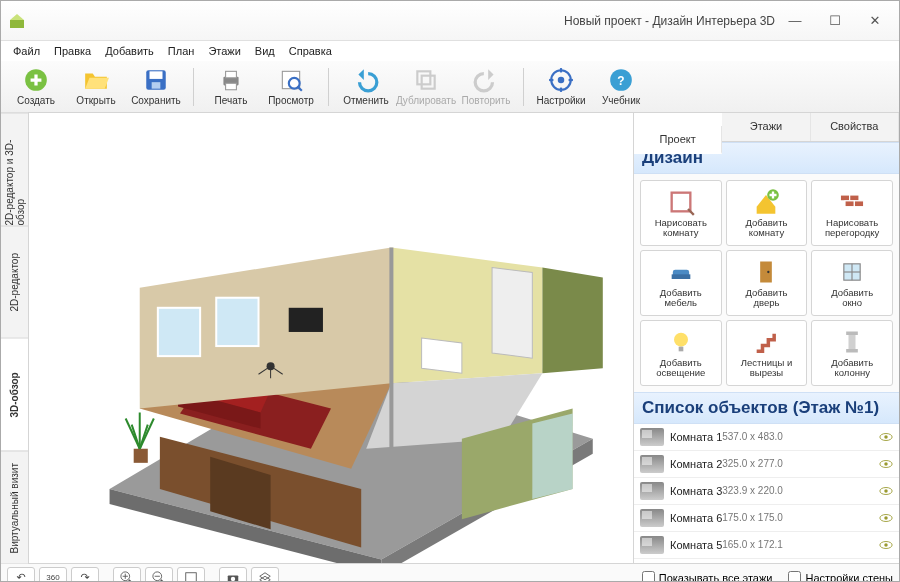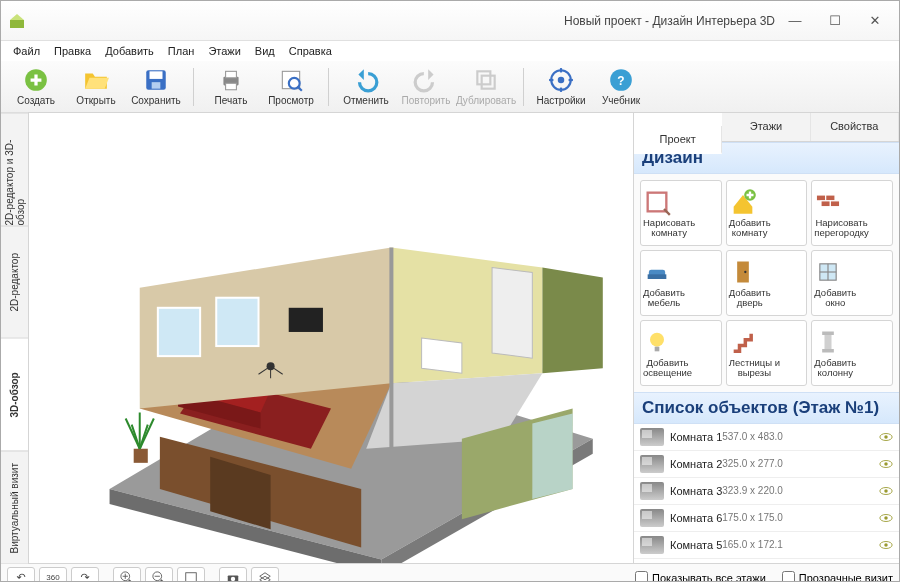--- a/index.html
+++ b/index.html
@@ -30,21 +30,21 @@
 
 .rightpanel { width: 266px; border-left: 1px solid #d5d5d5; background: #f7f7f7; display: flex; flex-direction: column; }
 .rtabs { display: flex; background: #fff; border-bottom: 1px solid #d5d5d5; }
 .rtab { flex:1; text-align:center; padding: 7px 4px; font-size: 11px; color: #333; border-right: 1px solid #e5e5e5; }
 .rtab.active { background: #fff; border-bottom: 2px solid #fff; position: relative; top:13px; font-weight: normal; }
 .rtab:not(.active){ background:#f3f3f3;}
 
 .section-head { background: linear-gradient(#e8f2fe,#d6e8fc); color: #1a3f7a; font-weight: bold; padding: 5px 8px; border-top:1px solid #cfe0f5; border-bottom:1px solid #cfe0f5; font-size: 17px; }
 
 .toolgrid { display: grid; grid-template-columns: repeat(3,1fr); gap: 4px; padding: 6px; background: #fbfbfb; }
-.gridbtn { background: #fff; border: 1px solid #d5d5d5; border-radius: 3px; height: 66px; display: flex; flex-direction: column; align-items: flex-start; justify-content: center; padding: 2px; text-align: center; }
+.gridbtn { background: #fff; border: 1px solid #d5d5d5; border-radius: 3px; height: 66px; display: flex; flex-direction: column; align-items: center; justify-content: center; padding: 2px; text-align: center; }
 .gridbtn .gicon { width: 28px; height: 28px; margin-bottom: 2px; display:flex; align-items:center; justify-content:center; }
 .gridbtn .glabel { font-size: 9.5px; color: #333; line-height: 1.1; white-space: pre-line; }
 
 .objlist { flex:1; overflow-y: auto; background: #fff; }
 .objitem { display:flex; align-items: center; padding: 4px 6px; border-bottom: 1px solid #eee; gap: 6px; }
 .objicon { width: 24px; height: 18px; background: linear-gradient(#888,#ccc); border-radius: 2px; position: relative; }
 .objicon::before { content:""; position:absolute; left:2px; top:2px; width:10px; height:8px; background:#fff; opacity:.5; }
 .objinfo { flex:1; display:flex; flex-direction:row; }
 .objname { font-size: 11px; color: #222; }
 .objdim { font-size: 10px; color: #777; }
@@ -136,34 +136,34 @@
         <svg viewBox="0 0 24 24">
           <path d="M14 6a8 8 0 1 1-8 8" fill="none" stroke="#3a9fd4" stroke-width="3"></path>
           <path d="M10 2l-5 5 5 5z" fill="#3a9fd4"></path>
         </svg>
       </span>
       <span class="tlabel">Отменить</span>
     </div>
   <div class="toolbtn disabled">
       <span class="ticon">
         <svg viewBox="0 0 24 24">
+          <rect x="4" y="4" width="12" height="12" fill="none" stroke="#ccc" stroke-width="2"></rect>
+          <rect x="8" y="8" width="12" height="12" fill="none" stroke="#ccc" stroke-width="2"></rect>
+        </svg>
+      </span>
+      <span class="tlabel">Дублировать</span>
+    </div>
+  <div class="toolbtn disabled">
+      <span class="ticon">
+        <svg viewBox="0 0 24 24">
           <path d="M10 6a8 8 0 1 0 8 8" fill="none" stroke="#ccc" stroke-width="3"></path>
           <path d="M14 2l5 5-5 5z" fill="#ccc"></path>
         </svg>
       </span>
       <span class="tlabel">Повторить</span>
-    </div>
-  <div class="toolbtn disabled">
-      <span class="ticon">
-        <svg viewBox="0 0 24 24">
-          <rect x="4" y="4" width="12" height="12" fill="none" stroke="#ccc" stroke-width="2"></rect>
-          <rect x="8" y="8" width="12" height="12" fill="none" stroke="#ccc" stroke-width="2"></rect>
-        </svg>
-      </span>
-      <span class="tlabel">Дублировать</span>
     </div>
   <div class="tsep"></div>
   <div class="toolbtn">
       <span class="ticon">
         <svg viewBox="0 0 24 24">
           <circle cx="12" cy="12" r="9" fill="none" stroke="#3a6fc4" stroke-width="2"></circle>
           <circle cx="12" cy="12" r="3" fill="#3a6fc4"></circle>
           <g stroke="#3a6fc4" stroke-width="2">
             <line x1="12" y1="1" x2="12" y2="5"></line>
             <line x1="12" y1="19" x2="12" y2="23"></line>
@@ -457,15 +457,15 @@
         <polygon points="8,6 14,10 8,14 2,10" fill="none" stroke="#555"></polygon>
       </svg>
     </div>
   <div style="flex:1"></div>
   <label class="statcheck">
       <input type="checkbox" style=""> 
       <span>Показывать все этажи</span>
     </label>
   <label class="statcheck">
       <input type="checkbox" style=""> 
-      <span>Прозрачные визит</span>
+      <span>Настройки стены</span>
     </label>
 </div>
 
 </body></html>

